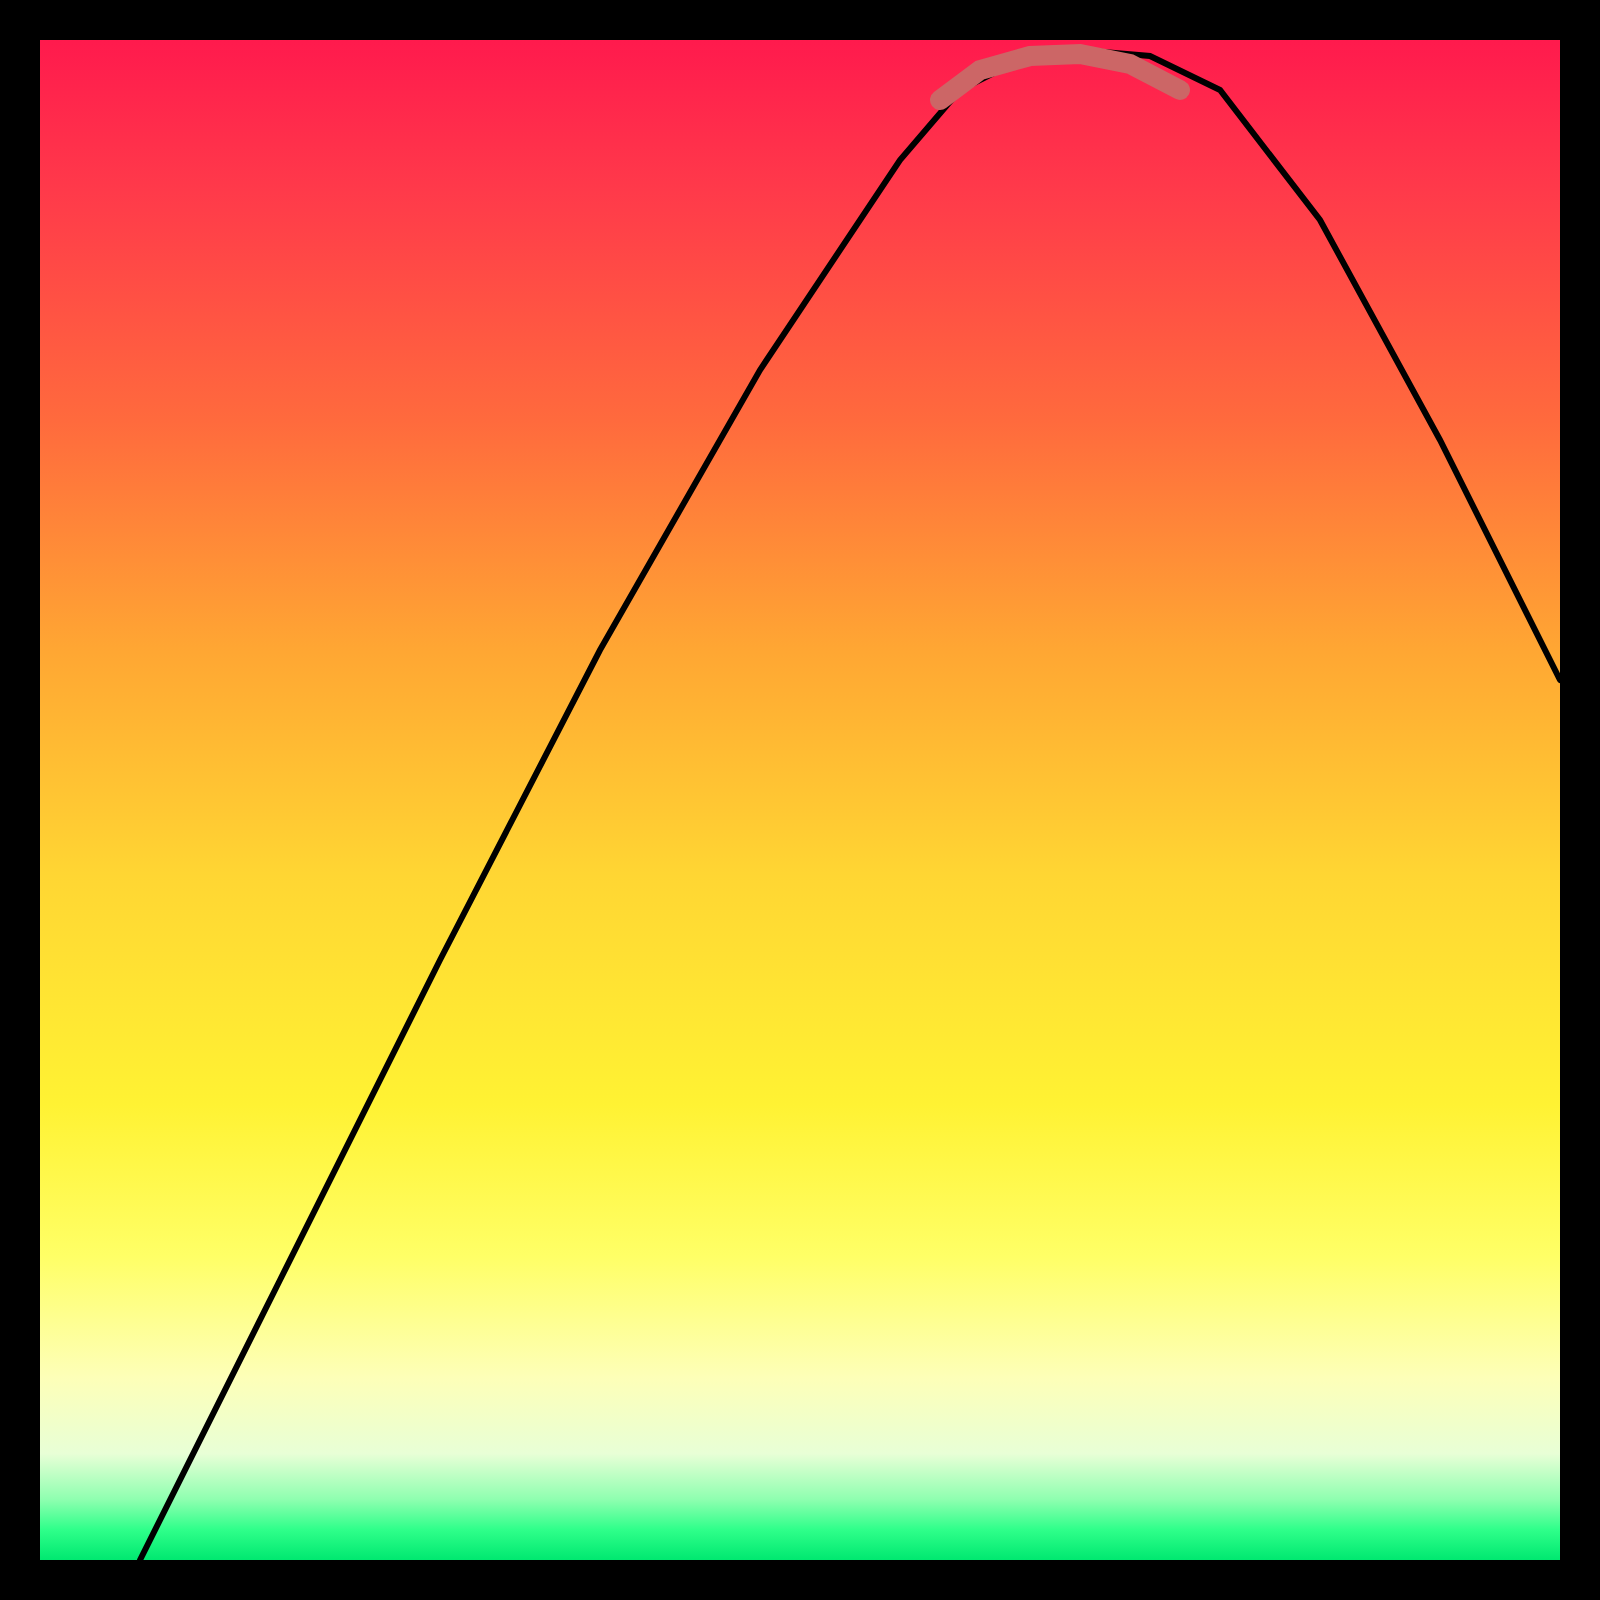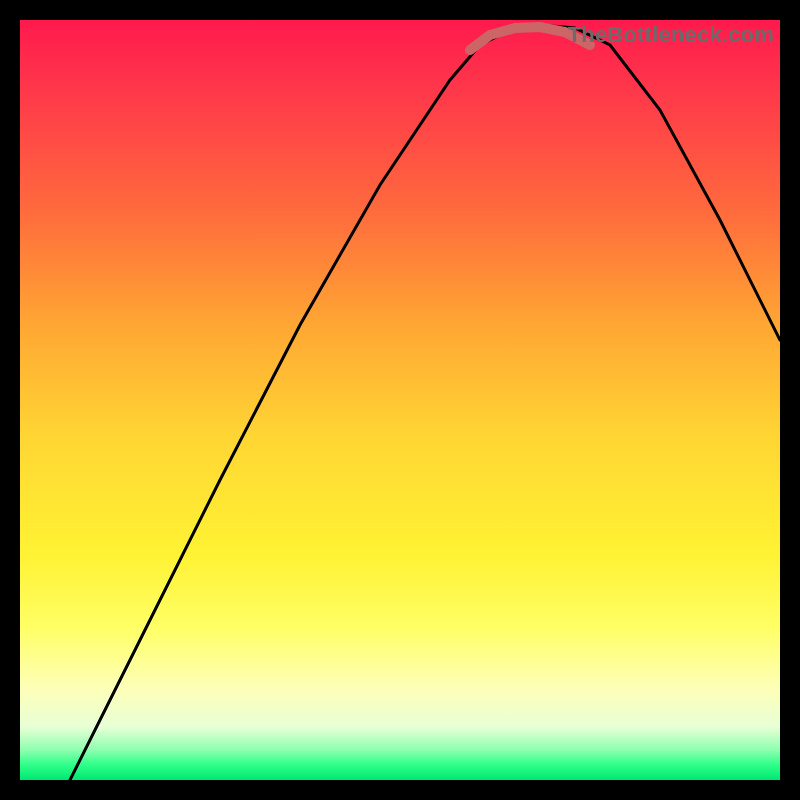--- a/index.html
+++ b/index.html
@@ -62,14 +62,13 @@
 <body>
 
 <div class="frame">
   <div class="gradient"></div>
 
   <svg class="curve" viewBox="0 0 760 760" preserveAspectRatio="none">
     <path id="curve-path" fill="none" stroke="#000000" stroke-width="3" stroke-linecap="round" d="M50 760 L120 620 L200 460 L280 305 L360 165 L430 60 L460 25 L490 10 L520 5 L555 8 L590 25 L640 90 L700 200 L760 320"></path>
     <path id="marker-path" fill="none" stroke="#cc6666" stroke-width="10" stroke-linecap="round" d="M450 30 L470 15 L495 8 L520 7 L545 12 L570 25"></path>
   </svg>
 
-  <div class="watermark">TheBottleneck.com</div>
 </div>
 
 </body></html>

